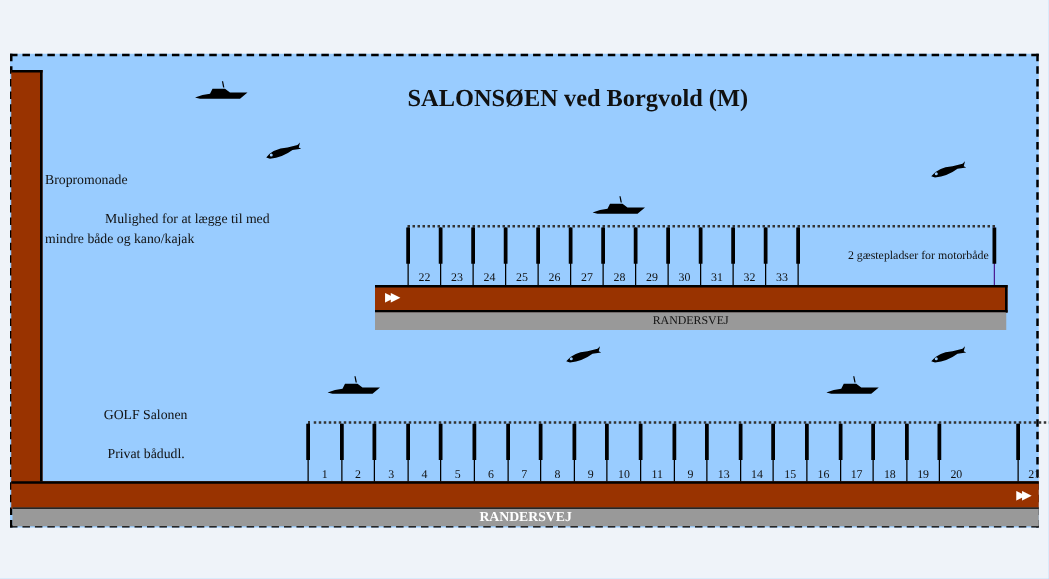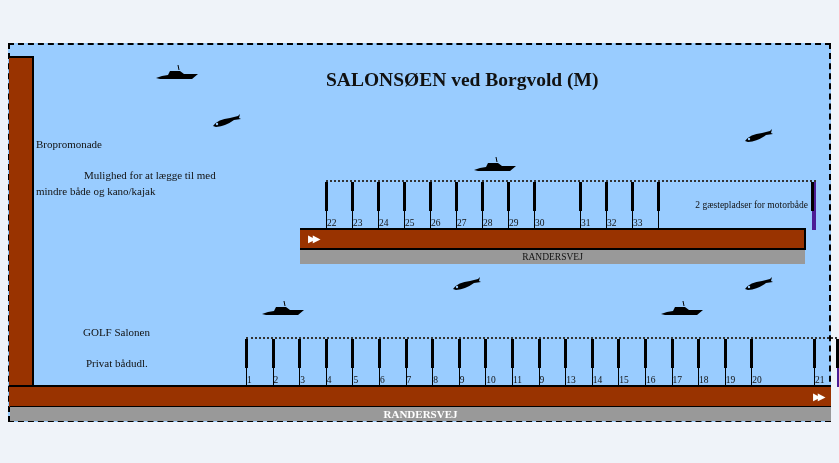--- a/index.html
+++ b/index.html
@@ -10,23 +10,23 @@
   .label { font-size:11px; color:#111; white-space:nowrap; }
   .pier-vert { left:9px; top:56px; width:25px; height:331px; background:#993300; border-top:2px solid #000; border-right:2px solid #000; box-sizing:border-box; }
   .pier-bottom { left:9px; top:385px; width:822px; height:22px; background:#993300; border-top:2px solid #000; box-sizing:border-box; }
   .road-bottom { left:10px; top:406px; width:821px; height:15px; background:#999; border-top:1px solid #000; box-sizing:border-box; text-align:center; color:#fff; font-weight:bold; font-size:11px; line-height:14px; }
   .pier-upper { left:300px; top:228px; width:506px; height:22px; background:#993300; border-top:2px solid #000; border-bottom:2px solid #000; border-right:2px solid #000; box-sizing:border-box; }
   .road-upper { left:300px; top:250px; width:505px; height:14px; background:#999; text-align:center; font-size:9.5px; color:#111; line-height:14px; }
   .ff { color:#fff; font-size:10px; font-weight:bold; letter-spacing:-3px; }
   .slips { display:flex; border-top:2px dotted #333; }
   .slip { position:relative; box-sizing:border-box; border-left:1px solid #000; }
   .slip::before { content:""; position:absolute; left:-2px; top:0; width:3px; height:60%; background:#000; }
-  .slip.last { border-right:4px solid #4c1d95; }
+  .slip.last { border-right:1px solid #4c1d95; }
   .slip.last::after { content:""; position:absolute; right:-2px; top:0; width:3px; height:60%; background:#000; }
-  .slip span { position:absolute; bottom:2px; left:0; right:0; font-size:9.5px; color:#111; }
+  .slip span { position:absolute; bottom:2px; left:0; right:0; text-align:center; font-size:9.5px; color:#111; }
   .guest span { font-size:9.5px; bottom:auto; top:18px; text-align:right; padding-right:4px; }
 </style>
 </head>
 <body>
 
 <div class="frame"></div>
 
 <div class="abs title">SALONSØEN ved Borgvold  (M)</div>
 
 <div class="abs pier-vert"></div>
@@ -92,21 +92,21 @@
     </div>
   <div class="slip" style="width:26px;">
       <span>28</span>
     </div>
   <div class="slip" style="width:26px;">
       <span>29</span>
     </div>
   <div class="slip" style="width:26px;">
       <span>30</span>
     </div>
-  <div class="slip" style="width:26px;margin-left:20px;">
+  <div class="slip" style="width:26px;">
       <span>31</span>
     </div>
   <div class="slip" style="width:26px;">
       <span>32</span>
     </div>
   <div class="slip" style="width:26px;">
       <span>33</span>
     </div>
   <div class="slip last guest" style="width:158px;">
       <span>2 gæstepladser for motorbåde</span>

